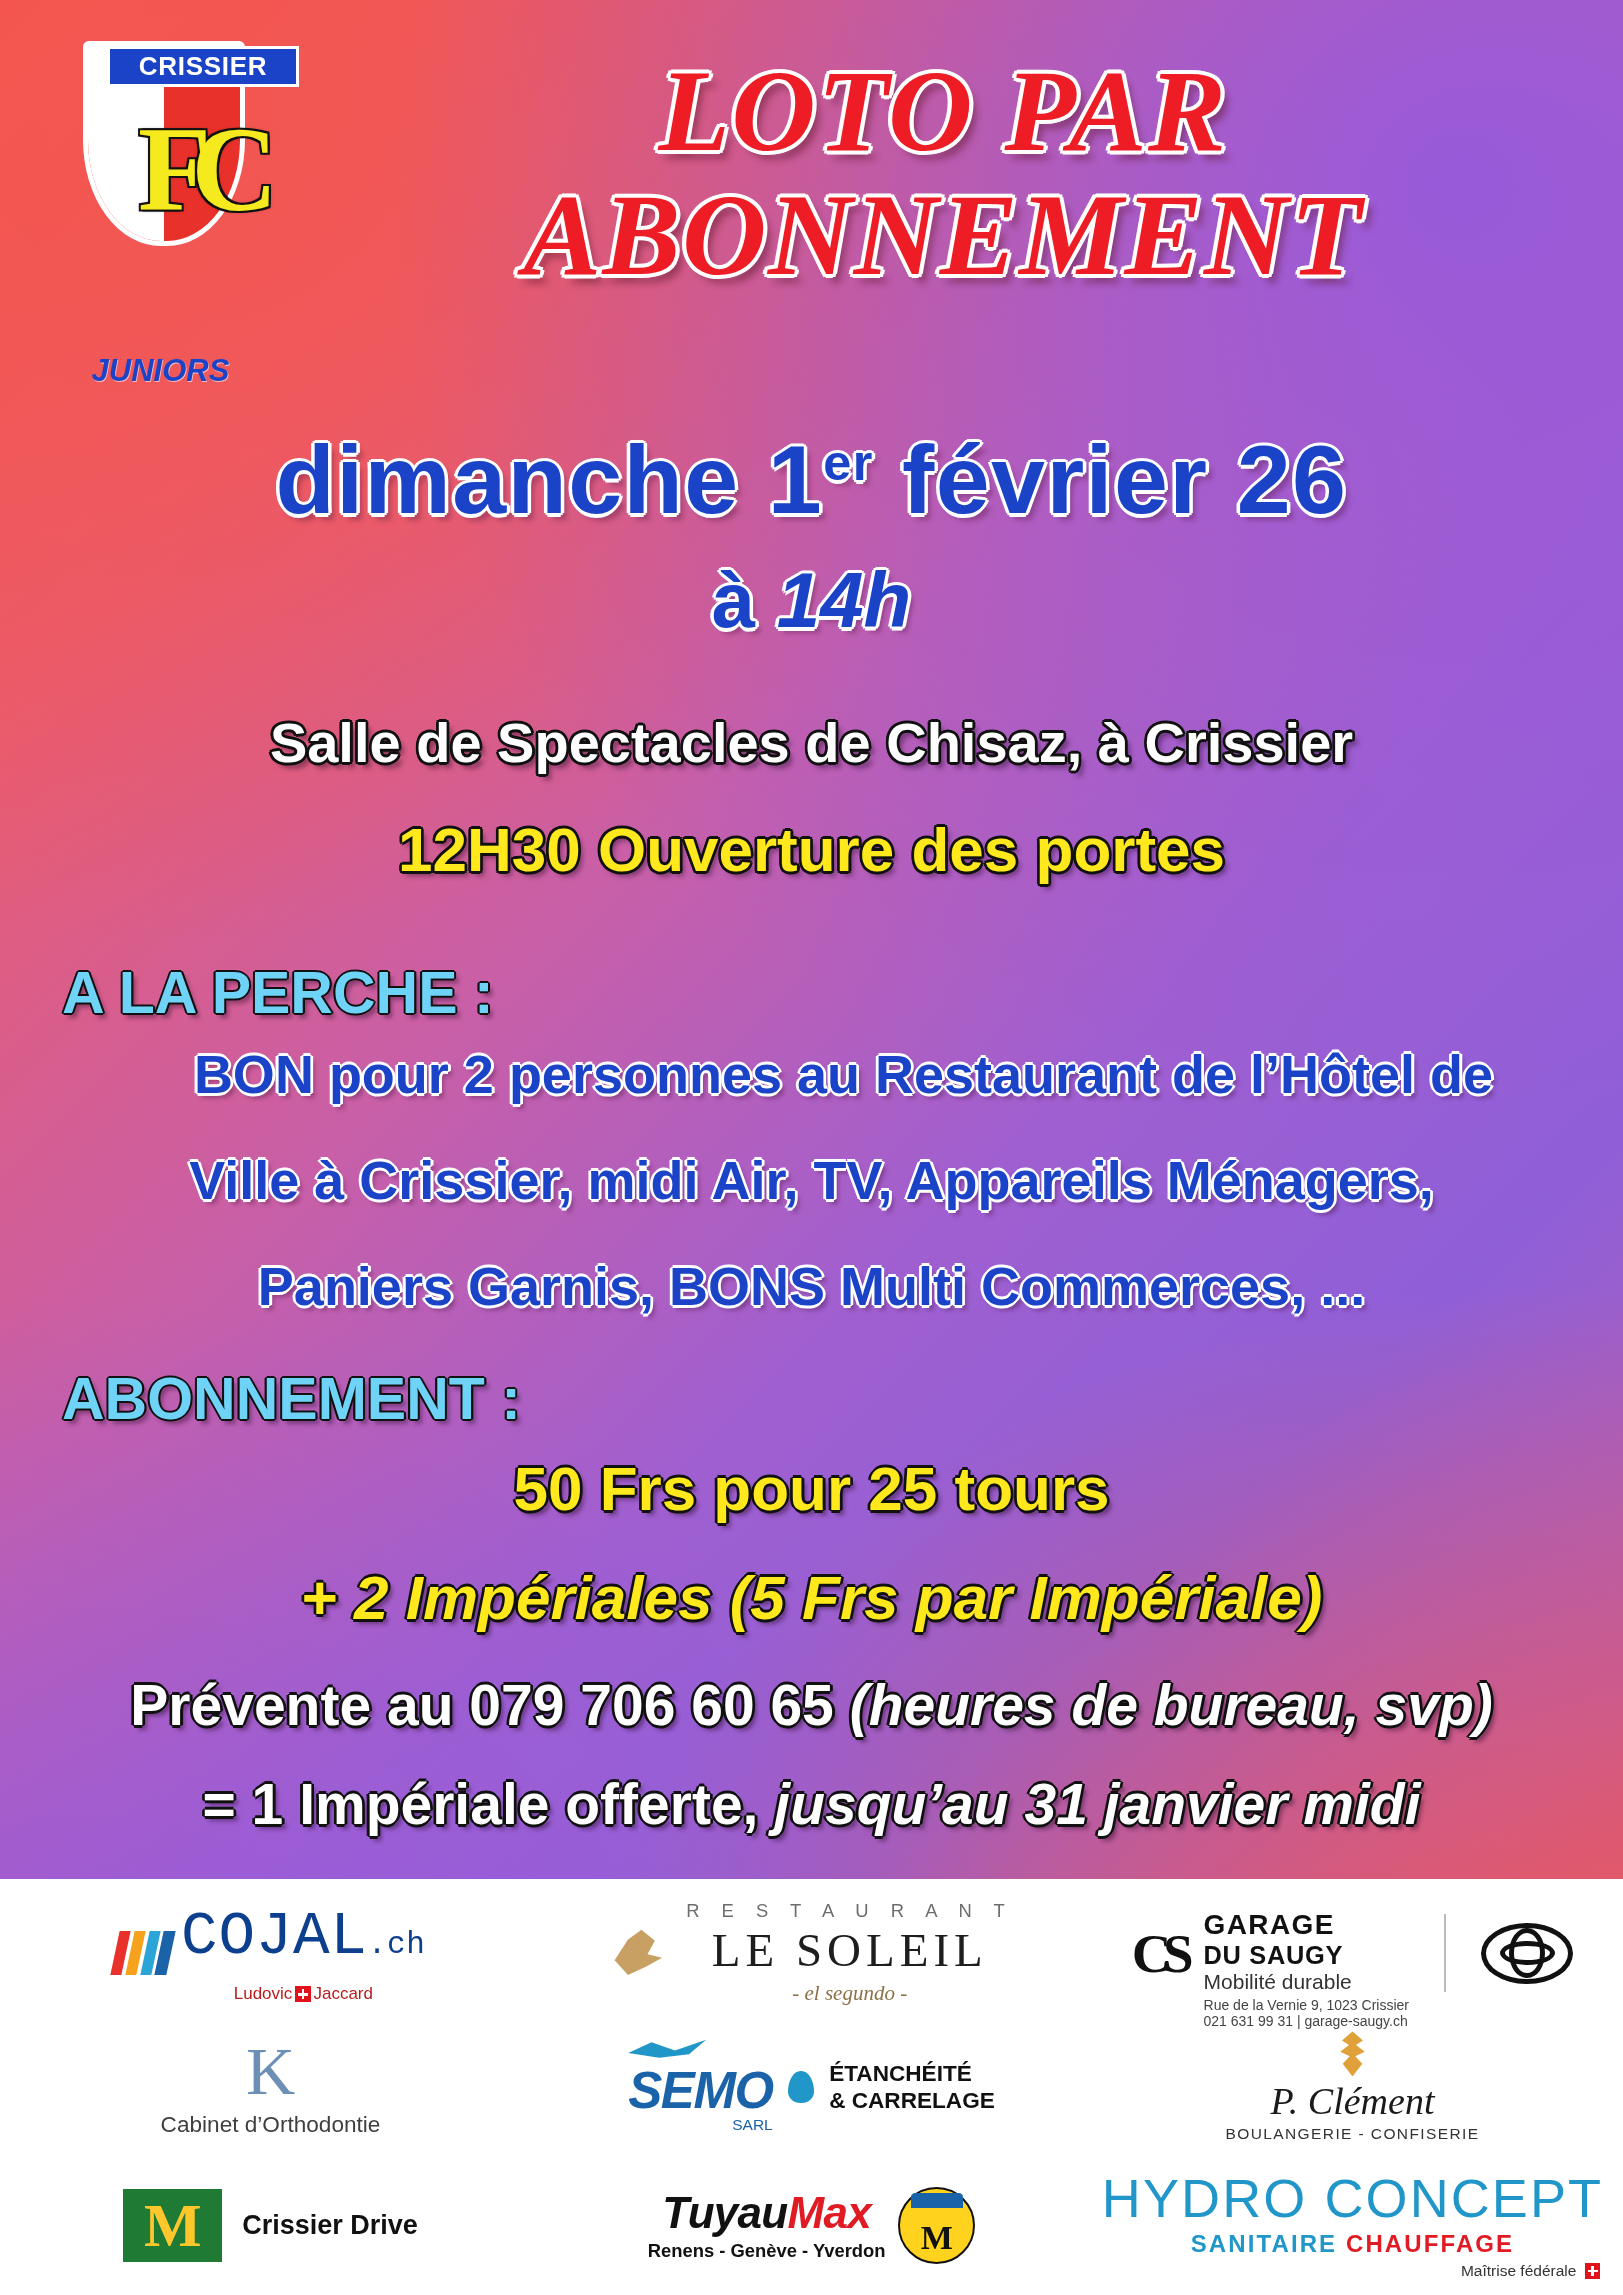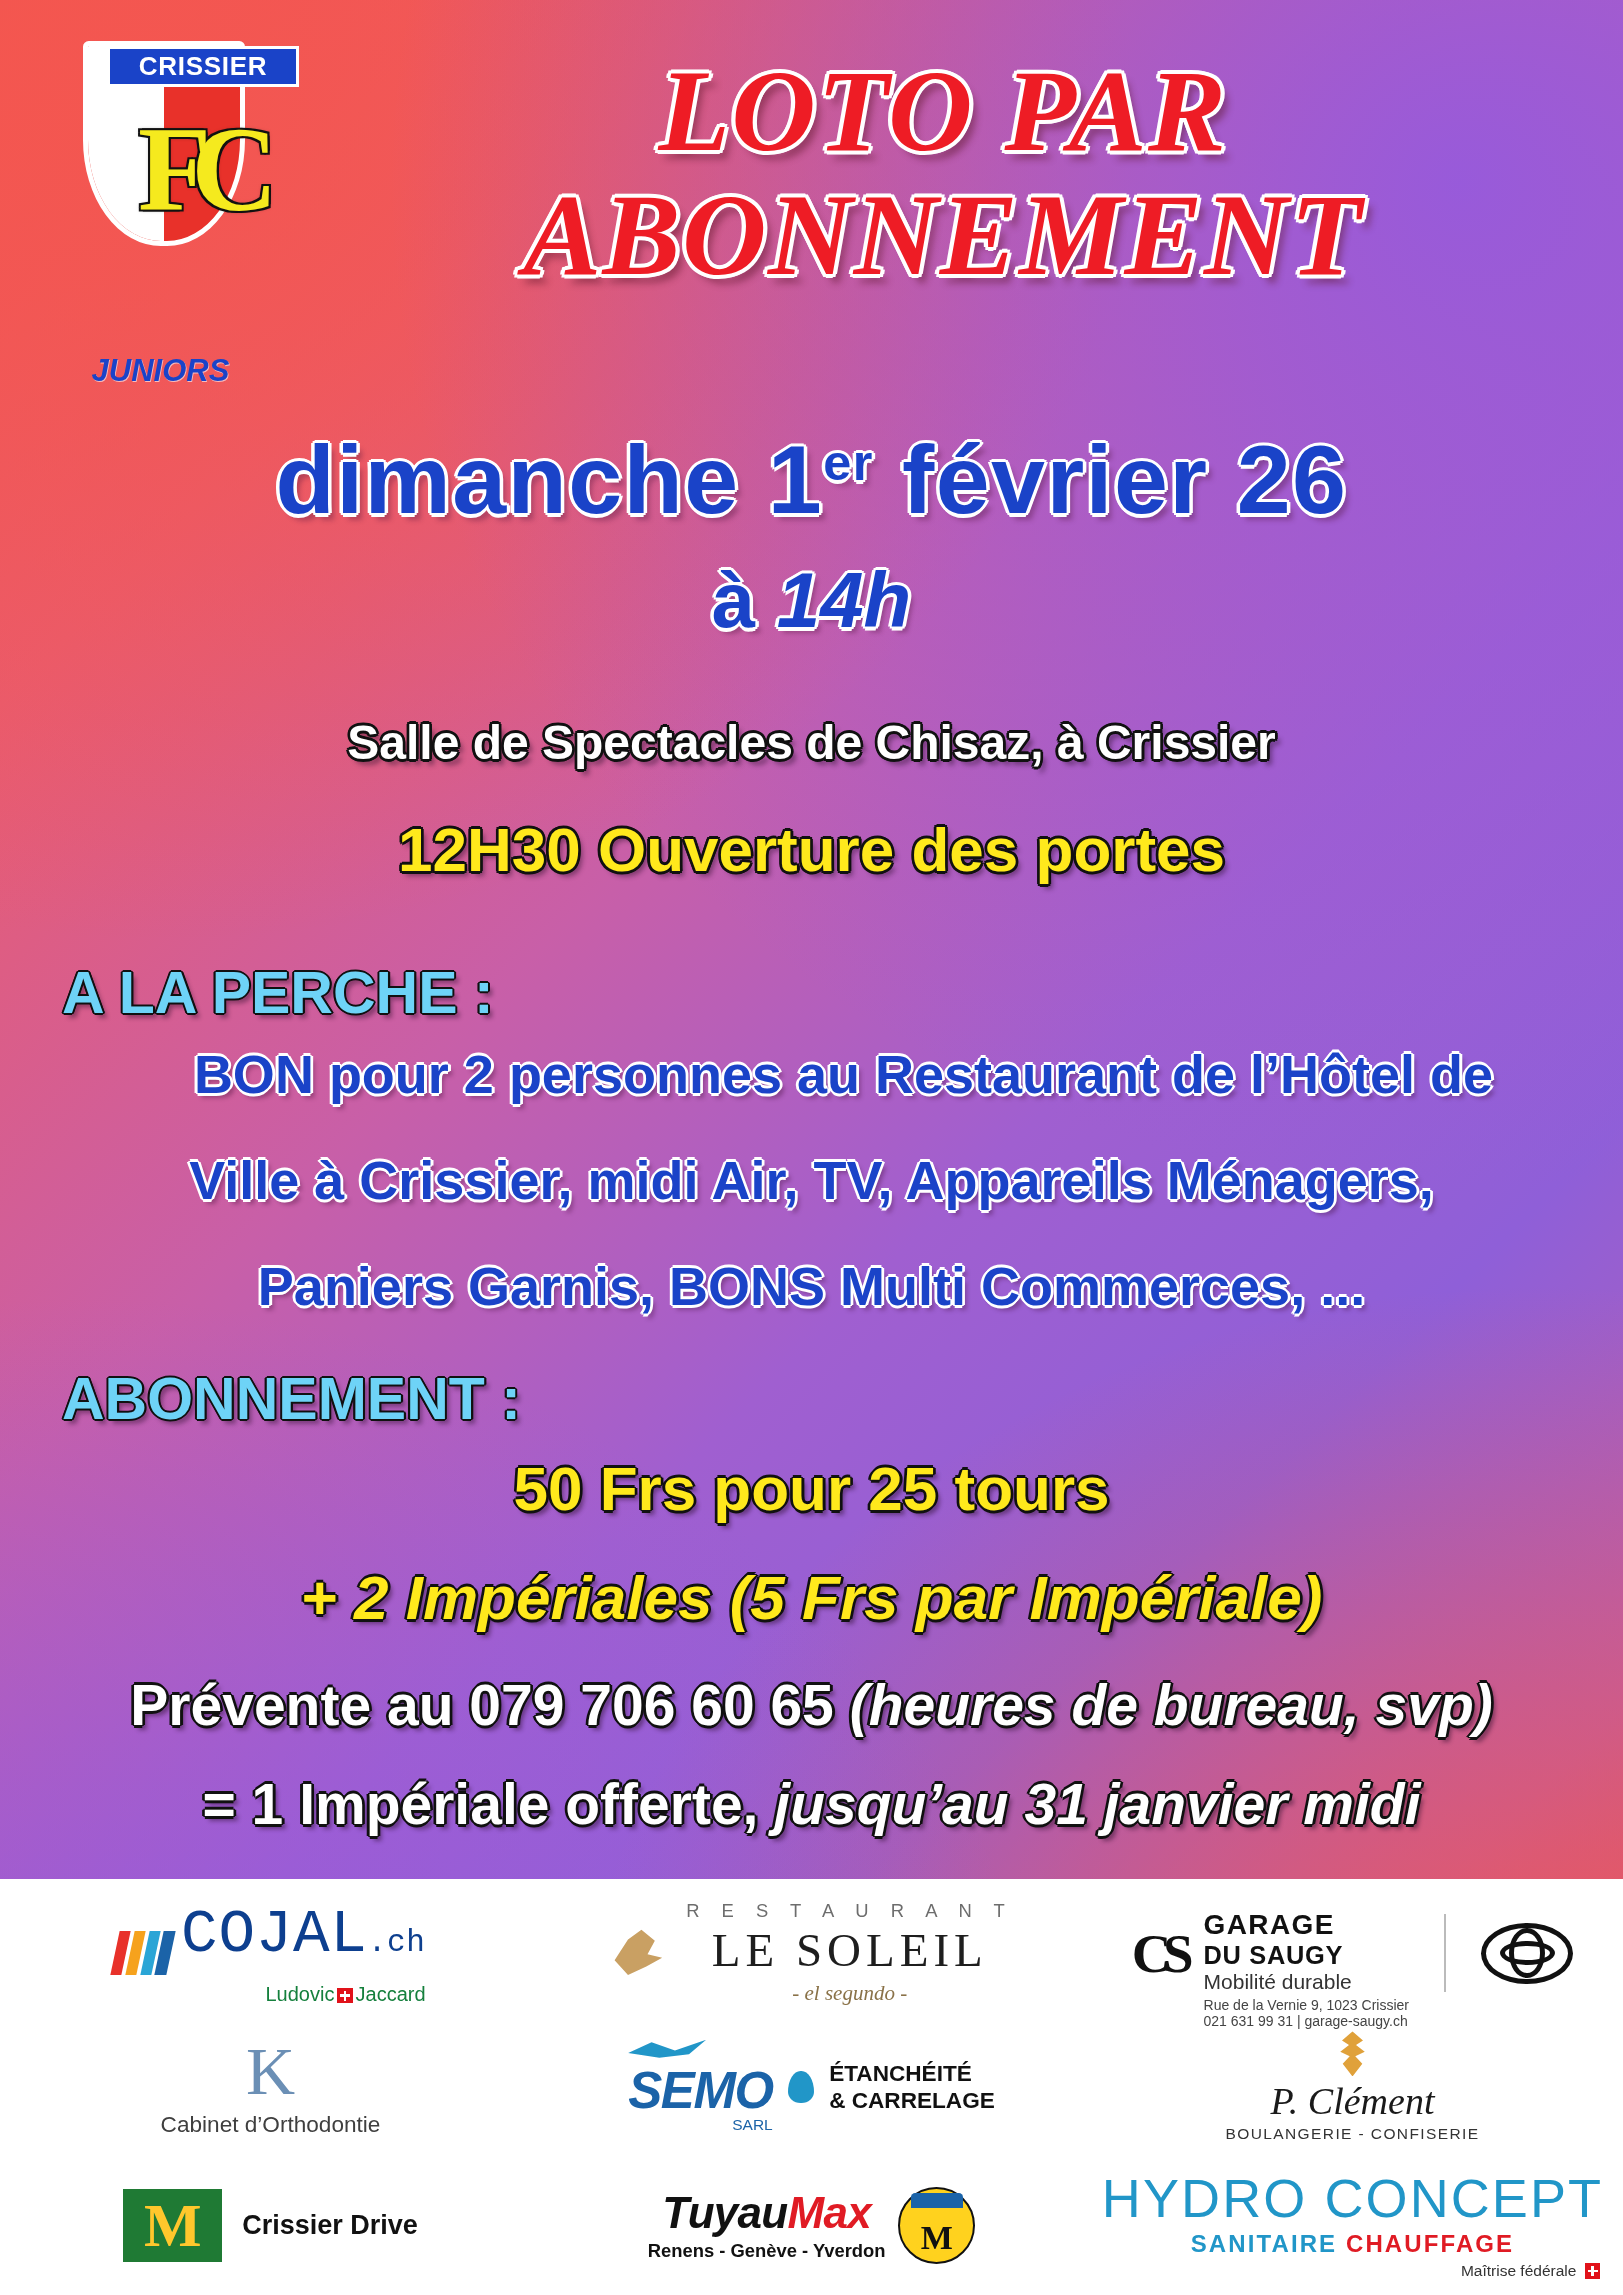--- a/index.html
+++ b/index.html
@@ -180,21 +180,21 @@
   
   #venue {
     position: absolute;
     left: 0;
     top: 706px;
     width: 1623px;
     text-align: center;
     font-family: "Liberation Sans", sans-serif;
     font-weight: bold;
     color: #ffffff;
-    font-size: 48px;
+    font-size: 56px;
     line-height: 73px;
     text-shadow:
       -2.1px -2.1px 0 #111, 2.1px -2.1px 0 #111, -2.1px 2.1px 0 #111, 2.1px 2.1px 0 #111,
       -2.8px 0 0 #111, 2.8px 0 0 #111, 0 -2.8px 0 #111, 0 2.8px 0 #111,
       5px 5.7px 5.7px rgba(40,10,40,0.45);
   }
   #doors {
     position: absolute;
     left: 0;
     top: 816px;
@@ -320,23 +320,23 @@
   .cojal-text {
     font-family: Liberation Mono, monospace;
     font-size: 61px;
     line-height: 70px;
     color: #0d3f8f;
     letter-spacing: 0.7px;
   }
   .cojal-ch { font-size: 31px; color: #0d3f8f; }
   .cojal-sub {
     font-family: "Liberation Sans", sans-serif;
-    font-size: 20px;
-    color: #15803d;
-    text-align: right;
+    font-size: 17px;
+    color: #b91c1c;
+    text-align: center;
     margin-top: 4.2px;
     white-space: nowrap;
   }
   .swiss-cross {
     display: inline-block;
     width: 15.5px; height: 15.5px;
     background: #e1121a;
     position: relative;
     vertical-align: -2.8px;
     margin: 0 2.8px;

